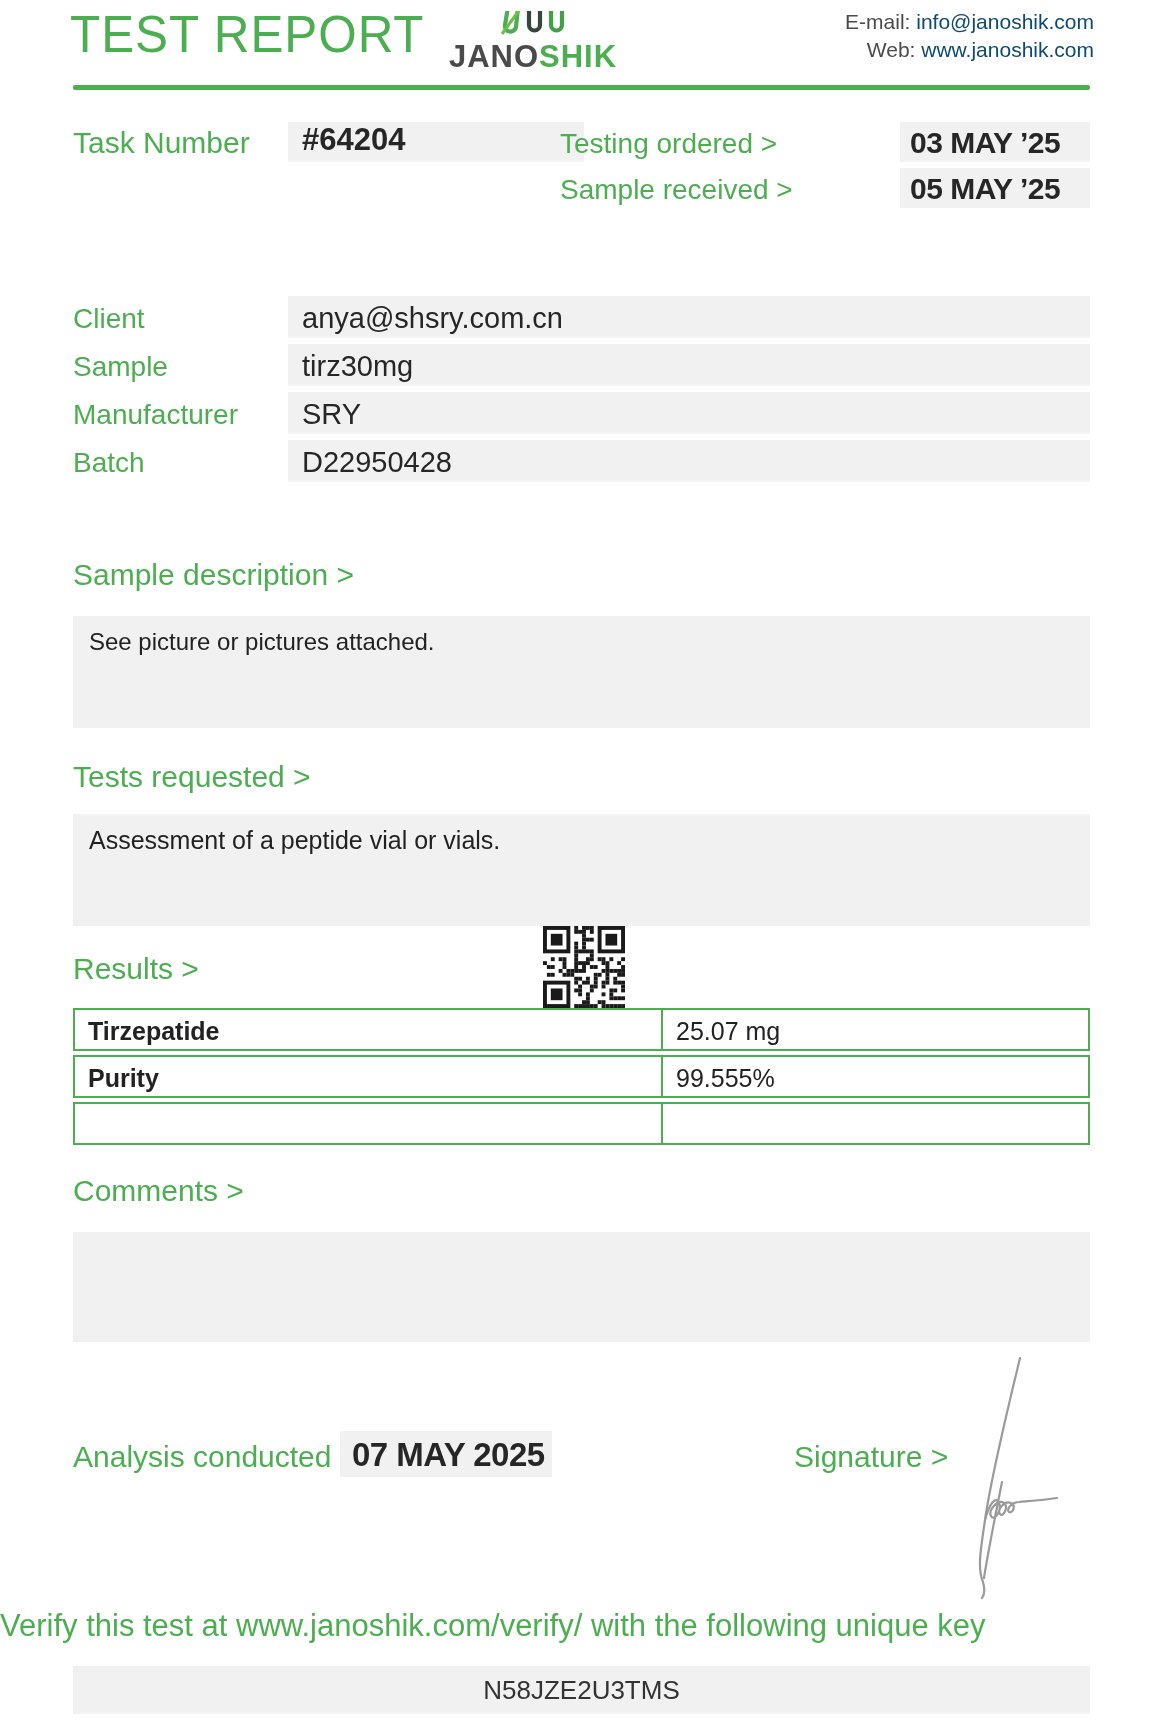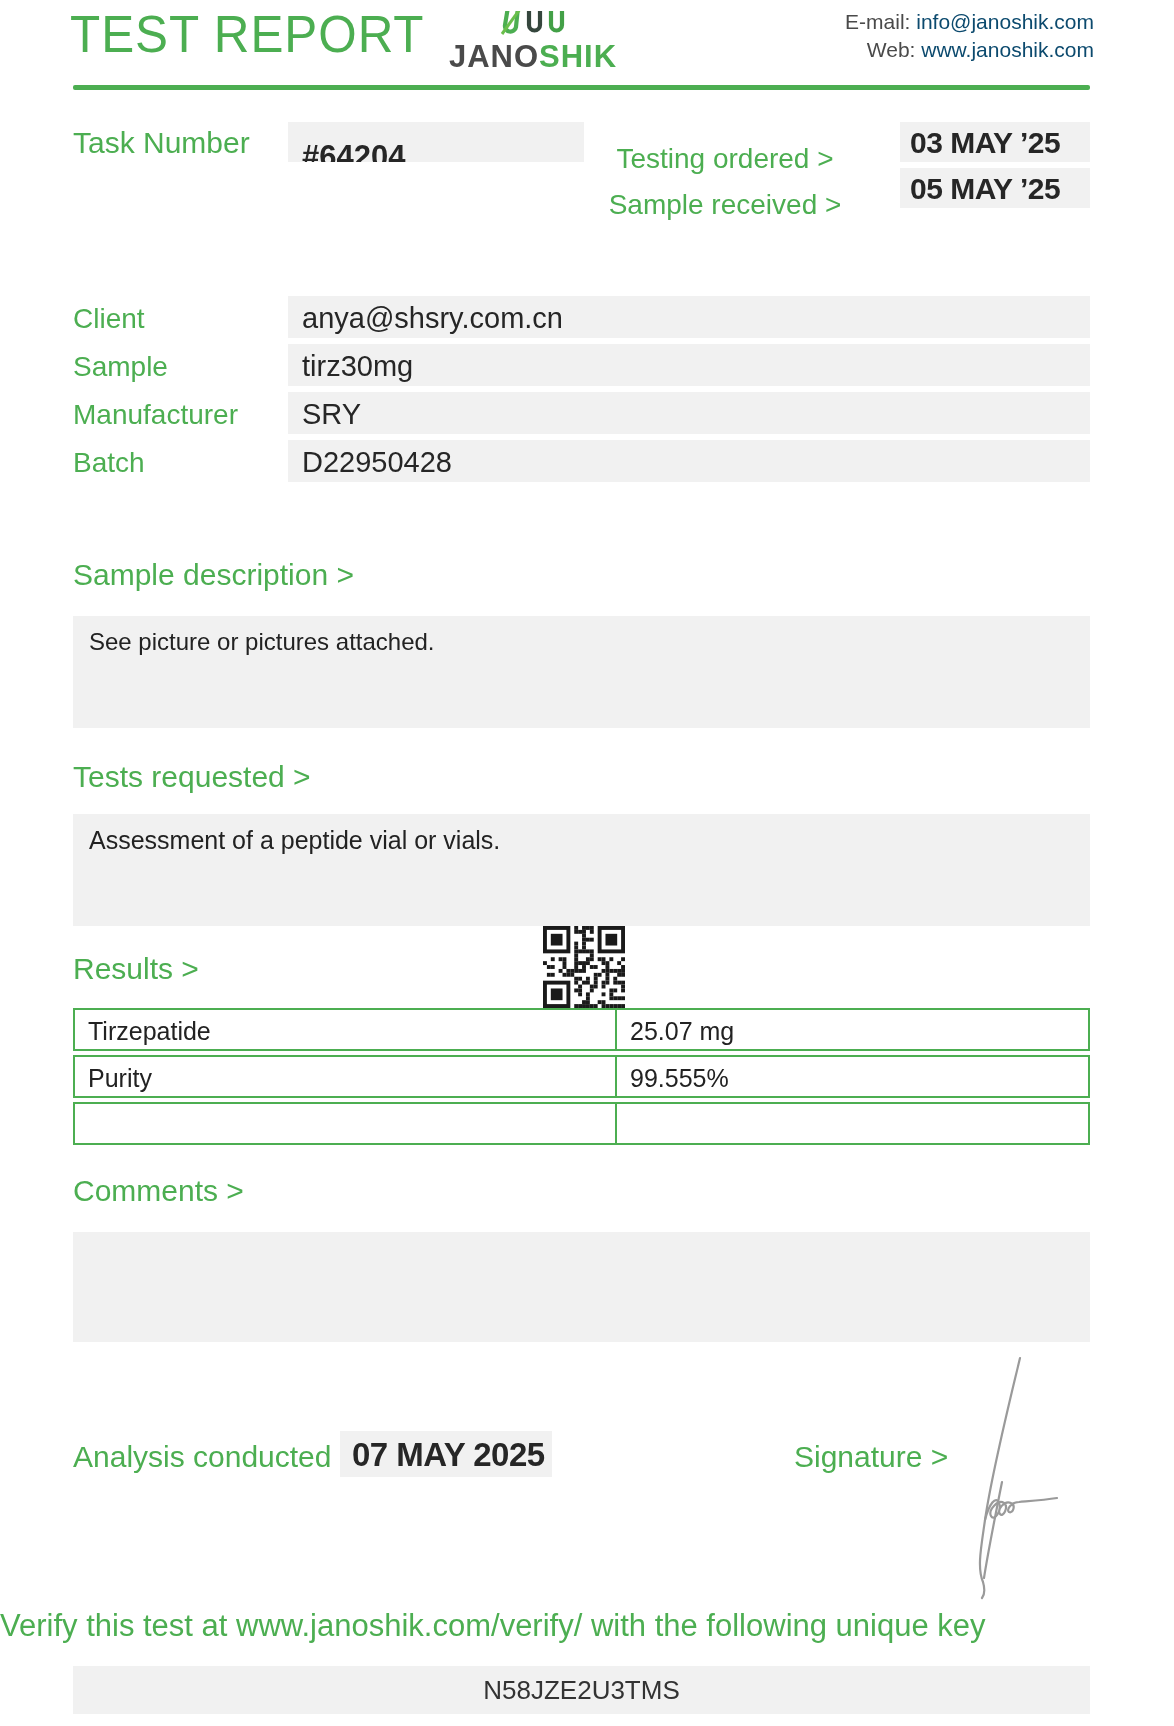--- a/index.html
+++ b/index.html
@@ -35,39 +35,39 @@
   .header-divider{left:73px;top:85px;width:1017px;height:5px;background:var(--green);border-radius:2px;}
   
   .glabel{color:var(--green);font-size:29px;font-weight:400;white-space:nowrap;}
   .heading{color:var(--green);font-size:30px;font-weight:400;white-space:nowrap;}
   .field{
     background:var(--field-bg);
     color:var(--text-dark);
     overflow:hidden;white-space:nowrap;
   }
   .task-label{left:73px;top:126px;font-size:30px;}
-  .task-field{left:288px;top:122px;width:296px;height:40px;font-size:31px;font-weight:600;padding:17px 0 0 14px;}
-  .date-label{left:560px;width:330px;text-align:center;font-size:28px;margin-top:15px;}
+  .task-field{left:288px;top:122px;width:296px;height:40px;font-size:31px;font-weight:600;padding:0 0 0 14px;}
+  .date-label{left:560px;width:330px;text-align:left;font-size:28px;}
   .date-field{left:900px;width:190px;height:40px;font-size:30px;font-weight:600;padding:4px 0 0 10px;letter-spacing:-0.5px;}
   .info-label{left:73px;font-size:28px;}
   .info-field{left:288px;width:802px;height:42px;font-size:29px;font-weight:500;padding:6px 0 0 14px;}
   .text-box{
     left:73px;width:1017px;height:112px;
     background:var(--field-bg);
     font-size:25px;font-weight:500;color:#222;
     padding:12px 16px;
   }
   
   .results-table{left:73px;top:1008px;width:1017px;}
   .result-row{
     display:flex;height:43px;margin-bottom:4px;
     border:2px solid var(--green);background:#fff;
   }
   .cell{font-size:25px;font-weight:500;color:#222;padding:7px 0 0 13px;white-space:nowrap;overflow:hidden;}
-  .cell.name{width:542px;border-right:2px solid var(--green);}
+  .cell.name{width:588px;border-right:2px solid var(--green);font-weight:bold;}
   .cell.value{flex:1;}
   
   .analysis-label{left:73px;top:1440px;font-size:30px;}
   .analysis-field{left:340px;top:1431px;width:212px;height:46px;font-size:33px;font-weight:600;padding:5px 0 0 12px;letter-spacing:-0.5px;}
   .signature-label{left:794px;top:1440px;font-size:30px;}
   .signature-svg{left:958px;top:1352px;}
   .verify-text{left:0;top:1608px;width:999px;font-size:31px;color:var(--green);white-space:nowrap;}
   .key-field{left:73px;top:1666px;width:1017px;height:48px;text-align:center;line-height:48px;font-size:26px;font-weight:500;color:#333;}
   .qr{left:543px;top:926px;}
 </style>

